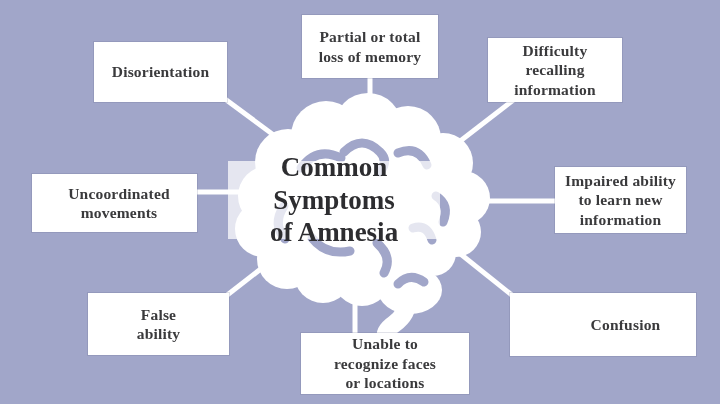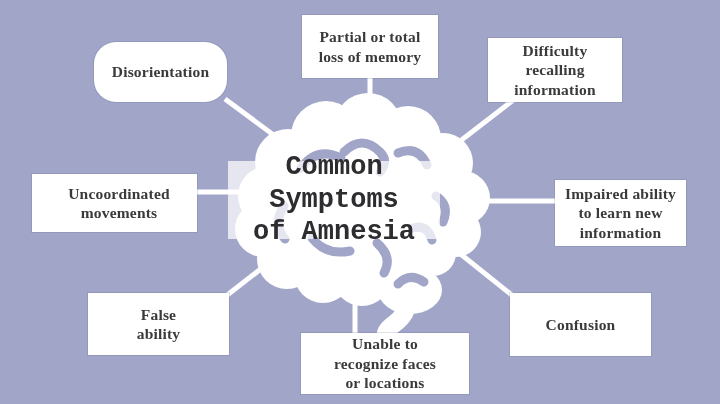--- a/index.html
+++ b/index.html
@@ -23,21 +23,21 @@
   .lines-svg,.brain-svg{position:absolute;left:0;top:0;}
   .connector{stroke:var(--connector-line);stroke-width:5;}
   .brain-blob{fill:var(--brain-fill);}
   .brain-stem{stroke:var(--brain-fill);stroke-width:18;fill:none;stroke-linecap:round;}
   .brain-fold{stroke:var(--brain-fold-lines);stroke-width:9;fill:none;stroke-linecap:round;}
   .title-band{
     position:absolute;left:228px;top:161px;width:212px;height:78px;
     background:rgba(255,255,255,0.72);
     display:flex;align-items:center;justify-content:center;text-align:center;
     font-size:27px;font-weight:bold;line-height:1.22;
-    color:var(--title-text);white-space:pre-line;font-family:Liberation Mono, monospace;
+    color:var(--title-text);white-space:pre-line;
   }
   .card{
     position:absolute;
     background:var(--card-background);
     display:flex;align-items:center;justify-content:center;text-align:center;
     box-shadow:0 0 0 1px rgba(90,95,135,0.18);
   }
   .card-label{
     font-size:15.5px;font-weight:bold;line-height:1.25;
     color:var(--card-text);white-space:pre-line;letter-spacing:0.2px;
@@ -86,54 +86,54 @@
       <path class="brain-fold" d="M312,238 q14,18 38,13"></path>
       <path class="brain-fold" d="M377,243 q16,14 7,30"></path>
       <path class="brain-fold" d="M413,228 q14,-4 19,12"></path>
       <path class="brain-fold" d="M398,284 q12,-12 26,-2"></path>
     </g>
   </svg>
 
   <div class="title-band">Common Symptoms
 of Amnesia</div>
 
-  <div class="card" style="left:94px;top:42px;width:133px;height:60px;border-radius:22px;">
+  <div class="card" style="left:94px;top:42px;width:133px;height:60px;">
     <span class="card-label">Disorientation</span>
   </div>
 
   <div class="card" style="left:302px;top:15px;width:136px;height:63px;justify-content:center;">
     <span class="card-label">Partial or total
 loss of memory</span>
   </div>
 
   <div class="card" style="left:488px;top:38px;width:134px;height:64px;">
     <span class="card-label">Difficulty
 recalling
 information</span>
   </div>
 
   <div class="card" style="left:32px;top:174px;width:156px;height:58px;padding-left:9px;">
     <span class="card-label">Uncoordinated
 movements</span>
   </div>
 
-  <div class="card" style="left:555px;top:180px;width:131px;height:66px;">
+  <div class="card" style="left:555px;top:167px;width:131px;height:66px;">
     <span class="card-label">Impaired ability
 to learn new
 information</span>
   </div>
 
   <div class="card" style="left:88px;top:293px;width:141px;height:62px;">
     <span class="card-label">False
 ability</span>
   </div>
 
   <div class="card" style="left:301px;top:333px;width:168px;height:61px;">
     <span class="card-label">Unable to
 recognize faces
 or locations</span>
   </div>
 
-  <div class="card" style="left:510px;top:293px;width:141px;height:63px;">
+  <div class="card" style="left:510px;top:293px;width:141px;height:63px;padding-left:45px;">
     <span class="card-label">Confusion</span>
   </div>
 
 </div>
 
 </body></html>

